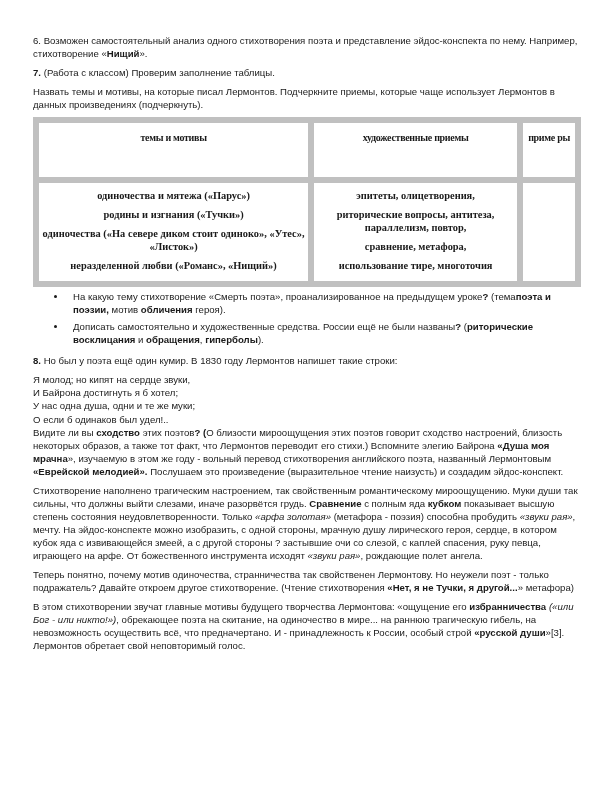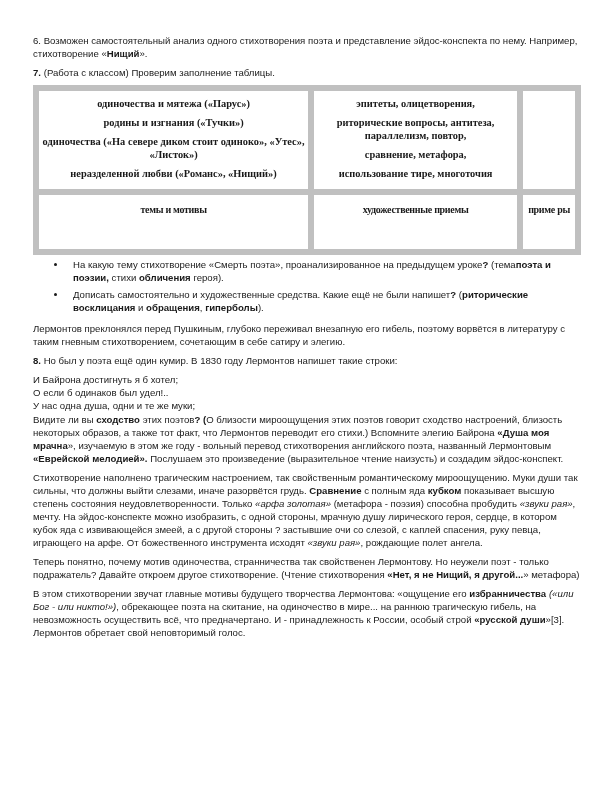--- a/index.html
+++ b/index.html
@@ -22,62 +22,63 @@
 </style>
 </head>
 <body>
 
 <div class="page">
 
   <p><span>6.</span><span> Возможен самостоятельный анализ одного стихотворения поэта и представление эйдос-конспекта по нему. Например, стихотворение «</span><b>Нищий</b><span>».</span></p>
 
   <p><b>7.</b><span> (Работа с классом) Проверим заполнение таблицы.</span></p>
 
+  <p>Назвать темы и мотивы, на которые писал Лермонтов. Подчеркните приемы, которые чаще использует Лермонтов в данных произведениях (подчеркнуть).</p>
 
   <table class="tbl">
     <tbody>
         <tr>
+      <td class="th c1">темы и мотивы</td>
+      <td class="th c2">художественные приемы</td>
+      <td class="th c3">приме ры</td>
+    </tr>
+    <tr>
       <td class="body-cell c1">
         <div>одиночества и мятежа («Парус»)</div>
         <div>родины и изгнания («Тучки»)</div>
         <div>одиночества («На севере диком стоит одиноко», «Утес», «Листок»)</div>
         <div>неразделенной любви («Романс», «Нищий»)</div>
       </td>
       <td class="body-cell c2">
         <div>эпитеты, олицетворения,</div>
         <div>риторические вопросы, антитеза, параллелизм, повтор,</div>
         <div>сравнение, метафора,</div>
         <div>использование тире, многоточия</div>
       </td>
       <td class="body-cell c3"></td>
     </tr>
-    <tr>
-      <td class="th c1">темы и мотивы</td>
-      <td class="th c2">художественные приемы</td>
-      <td class="th c3">приме ры</td>
-    </tr>
   </tbody>
     </table>
 
   <ul>
-    <li><span>На какую тему стихотворение «Смерть поэта», проанализированное на предыдущем уроке</span><b>?</b><span> (тема</span><b>поэта и поэзии,</b><span> стихи </span><b>обличения</b><span> героя).</span></li>
-    <li><span>Дописать самостоятельно и художественные средства. Какие ещё не были напишет</span><b>?</b><span> (</span><b>риторические восклицания</b><span> и </span><b>обращения</b><span>, </span><b>гиперболы</b><span>).</span></li>
+    <li><span>На какую тему стихотворение «Смерть поэта», проанализированное на предыдущем уроке</span><b>?</b><span> (тема</span><b>поэта и поэзии,</b><span> мотив </span><b>обличения</b><span> героя).</span></li>
+    <li><span>Дописать самостоятельно и художественные средства. России ещё не были названы</span><b>?</b><span> (</span><b>риторические восклицания</b><span> и </span><b>обращения</b><span>, </span><b>гиперболы</b><span>).</span></li>
   </ul>
 
-  <p>Лермонтов преклонялся перед Пушкиным, глубоко переживал внезапную его гибель, поэтому ворвётся в литературу с таким гневным стихотворением, сочетающим в себе сатиру и элегию.</p>
 
   <p><b>8.</b><span> Но был у поэта ещё один кумир. В 1830 году Лермонтов напишет такие строки:</span></p>
 
   <div>
+    <p class="poem">Я молод; но кипят на сердце звуки,</p>
     <p class="poem">И Байрона достигнуть я б хотел;</p>
+    <p class="poem">У нас одна душа, одни и те же муки;</p>
     <p class="poem">О если б одинаков был удел!..</p>
-    <p class="poem">У нас одна душа, одни и те же муки;</p>
   </div>
 
   <p><span>Видите ли вы </span><b>сходство</b><span> этих поэтов</span><b>? (</b><span>О близости мироощущения этих поэтов говорит сходство настроений, близость некоторых образов, а также тот факт, что Лермонтов переводит его стихи.) Вспомните элегию Байрона </span><b>«Душа моя мрачна</b><span>», изучаемую в этом же году - вольный перевод стихотворения английского поэта, названный Лермонтовым </span><b>«Еврейской мелодией».</b><span> Послушаем это произведение (выразительное чтение наизусть) и создадим эйдос-конспект.</span></p>
 
   <p><span>Стихотворение наполнено трагическим настроением, так свойственным романтическому мироощущению. Муки души так сильны, что должны выйти слезами, иначе разорвётся грудь. </span><b>Сравнение</b><span> с полным яда </span><b>кубком</b><span> показывает высшую степень состояния неудовлетворенности. Только </span><i>«арфа золотая»</i><span> (метафора - поэзия) способна пробудить </span><i>«звуки рая»</i><span>, мечту. На эйдос-конспекте можно изобразить, с одной стороны, мрачную душу лирического героя, сердце, в котором кубок яда с извивающейся змеей, а с другой стороны ? застывшие очи со слезой, с каплей спасения, руку певца, играющего на арфе. От божественного инструмента исходят </span><i>«звуки рая»</i><span>, рождающие полет ангела.</span></p>
 
-  <p><span>Теперь понятно, почему мотив одиночества, странничества так свойственен Лермонтову. Но неужели поэт - только подражатель? Давайте откроем другое стихотворение. (Чтение стихотворения </span><b>«Нет, я не Нищий, я другой...</b><span>» метафора)</span></p>
+  <p><span>Теперь понятно, почему мотив одиночества, странничества так свойственен Лермонтову. Но неужели поэт - только подражатель? Давайте откроем другое стихотворение. (Чтение стихотворения </span><b>«Нет, я не Тучки, я другой...</b><span>» метафора)</span></p>
 
   <p><span>В этом стихотворении звучат главные мотивы будущего творчества Лермонтова: «ощущение его </span><b>избранничества</b><i> («или Бог - или никто!»)</i><span>, обрекающее поэта на скитание, на одиночество в мире... на раннюю трагическую гибель, на невозможность осуществить всё, что предначертано. И - принадлежность к России, особый строй </span><b>«русской души</b><span>»[3]. Лермонтов обретает свой неповторимый голос.</span></p>
 
 </div>
 
 </body></html>

